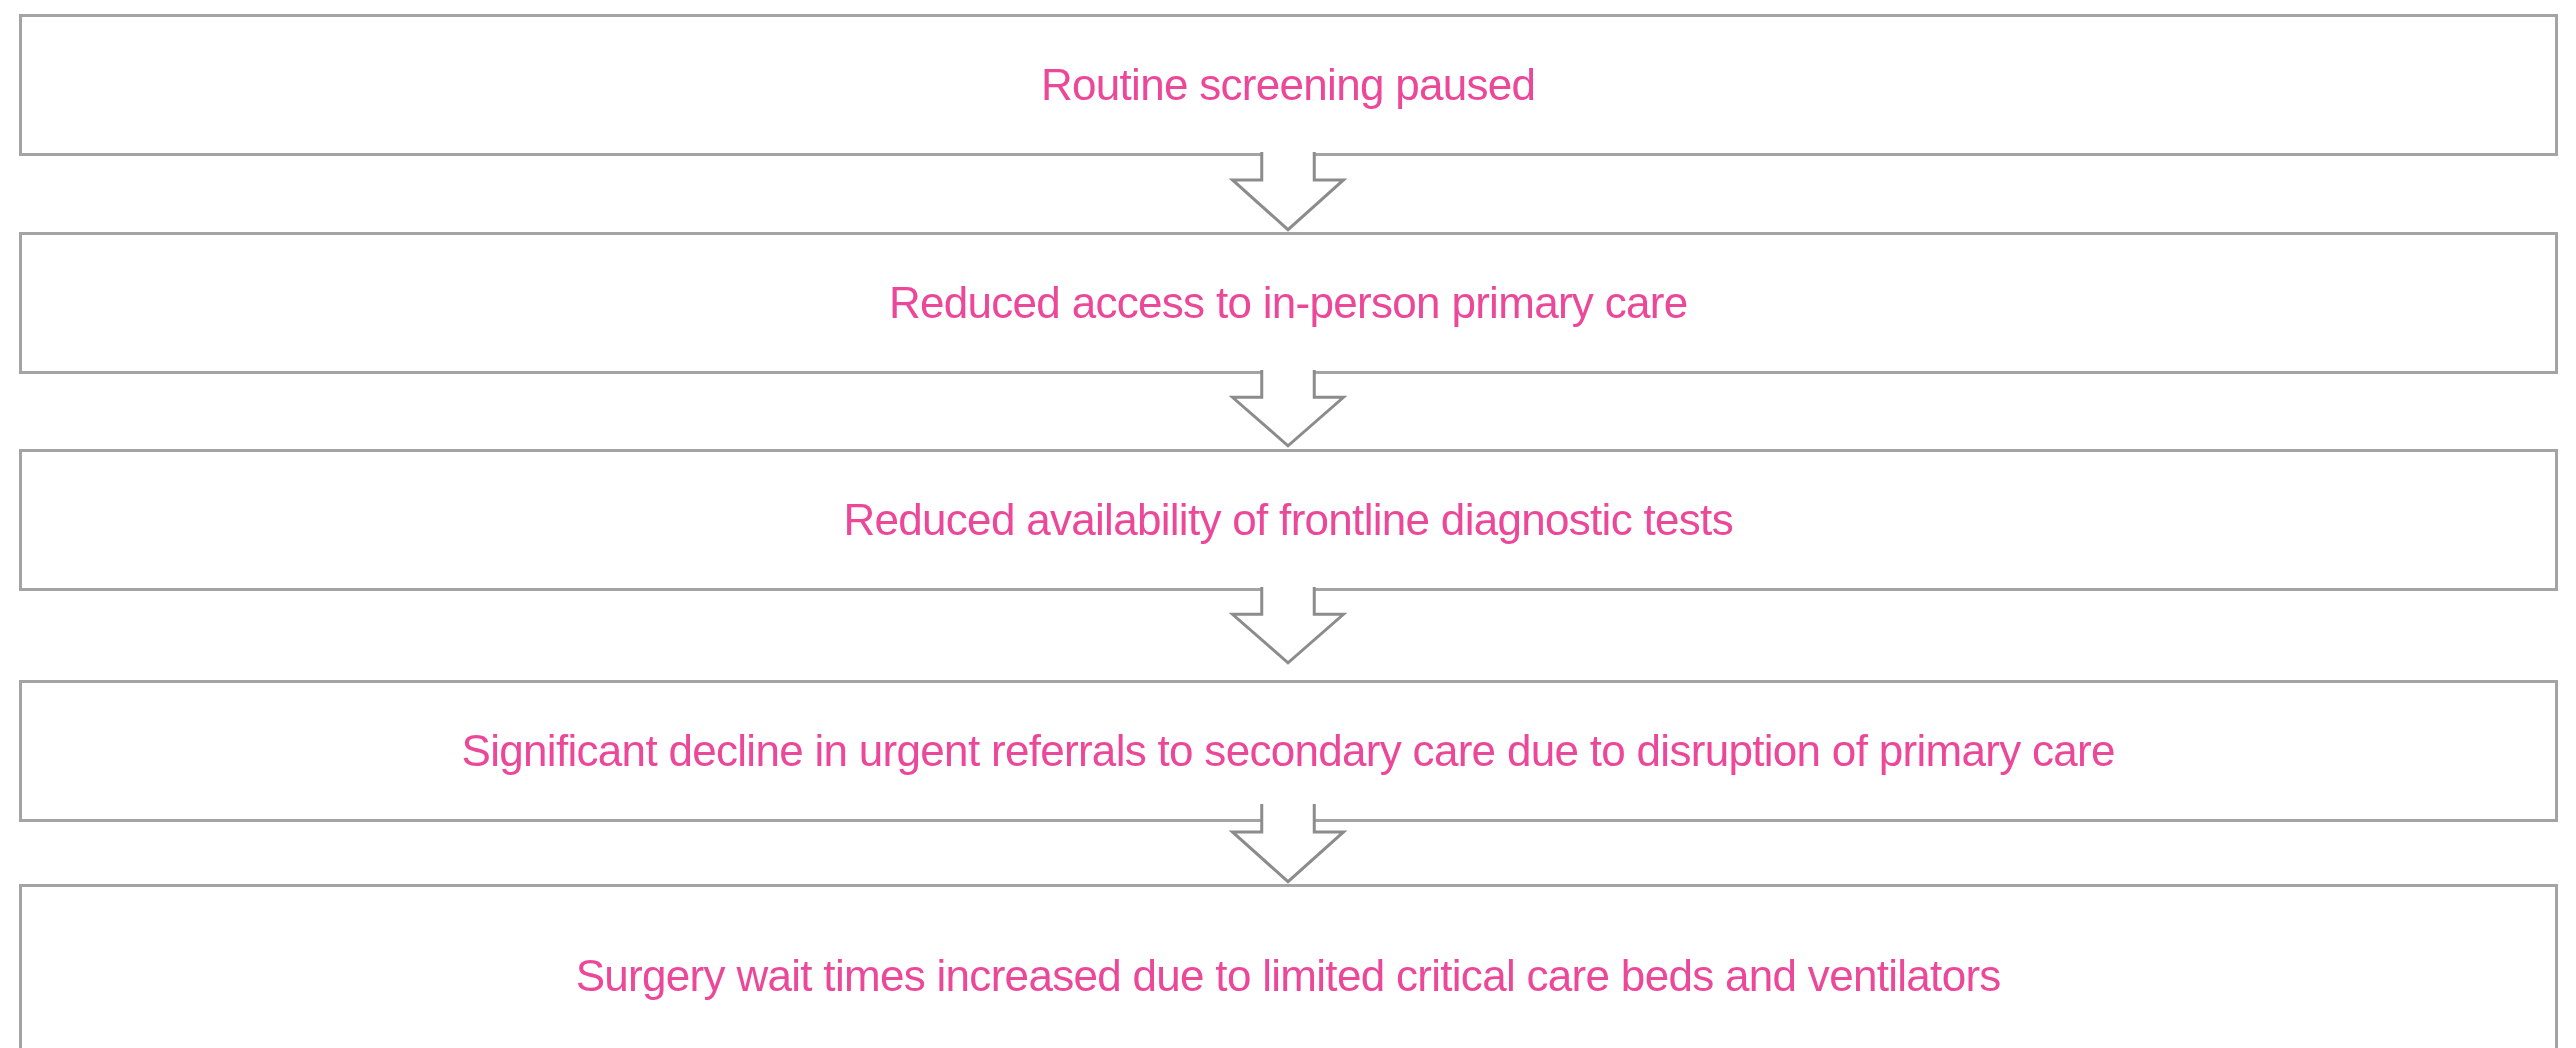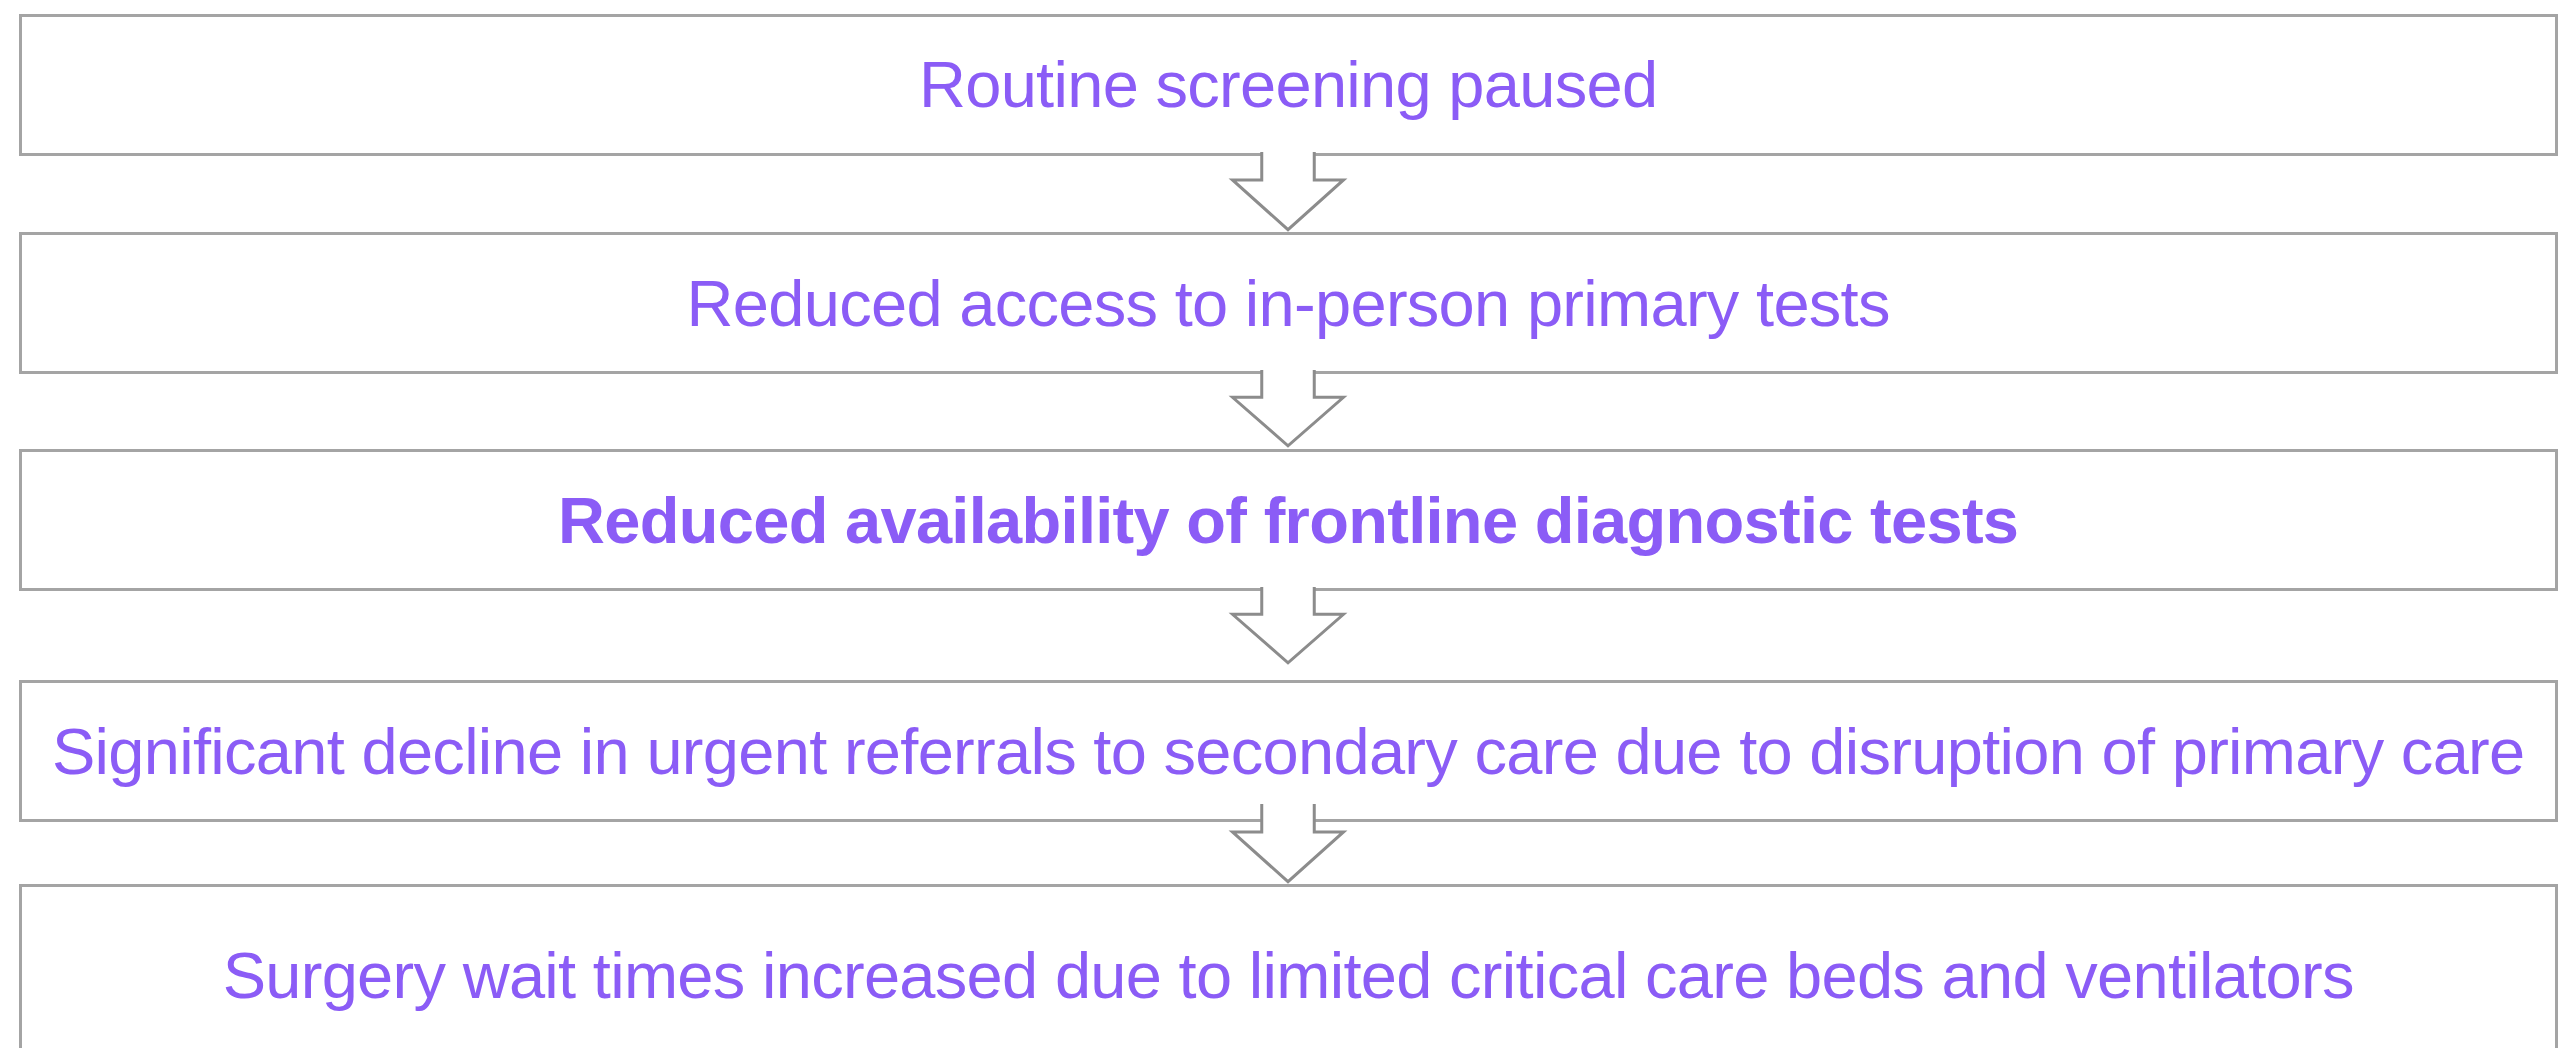--- a/index.html
+++ b/index.html
@@ -22,22 +22,22 @@
     height: 142px;
     box-sizing: border-box;
     border: 3.7px solid #A4A4A4;
     background: #ffffff;
     display: flex;
     align-items: center;
     justify-content: center;
     z-index: 1;
   }
   .flow-label {
-    color: #8b5cf6;
-    font-size: 65px;
+    color: #ec4899;
+    font-size: 44px;
     letter-spacing: -0.7px;
     line-height: 1;
     white-space: nowrap;
     text-align: center;
   }
   .arrow-connector {
     position: absolute;
     left: 1228px;
     width: 120px;
     z-index: 2;
@@ -57,30 +57,30 @@
     <span class="flow-label">Routine screening paused</span>
   </div>
 
   <div class="arrow-connector" style="top:152px;height:80px;">
     <svg viewBox="0 0 160 106" preserveAspectRatio="none">
       <path d="M 45 0 V 37 H 6 L 80 103 L 154 37 H 115 V 0" fill="#FFFFFF" stroke="#8C8C8C" stroke-width="4" stroke-linejoin="miter"></path>
     </svg>
   </div>
 
   <div class="flow-box" style="top:232px;">
-    <span class="flow-label">Reduced access to in-person primary tests</span>
+    <span class="flow-label">Reduced access to in-person primary care</span>
   </div>
 
   <div class="arrow-connector" style="top:370px;height:78px;">
     <svg viewBox="0 0 160 106" preserveAspectRatio="none">
       <path d="M 45 0 V 37 H 6 L 80 103 L 154 37 H 115 V 0" fill="#FFFFFF" stroke="#8C8C8C" stroke-width="4" stroke-linejoin="miter"></path>
     </svg>
   </div>
 
-  <div class="flow-box" style="top:449px;font-weight:bold;">
+  <div class="flow-box" style="top:449px;">
     <span class="flow-label">Reduced availability of frontline diagnostic tests</span>
   </div>
 
   <div class="arrow-connector" style="top:587px;height:78px;">
     <svg viewBox="0 0 160 106" preserveAspectRatio="none">
       <path d="M 45 0 V 37 H 6 L 80 103 L 154 37 H 115 V 0" fill="#FFFFFF" stroke="#8C8C8C" stroke-width="4" stroke-linejoin="miter"></path>
     </svg>
   </div>
 
   <div class="flow-box" style="top:680px;">

